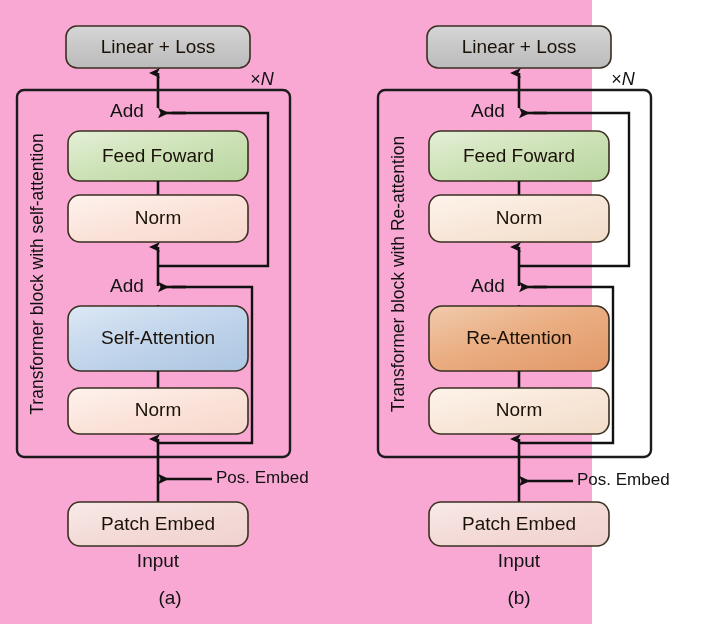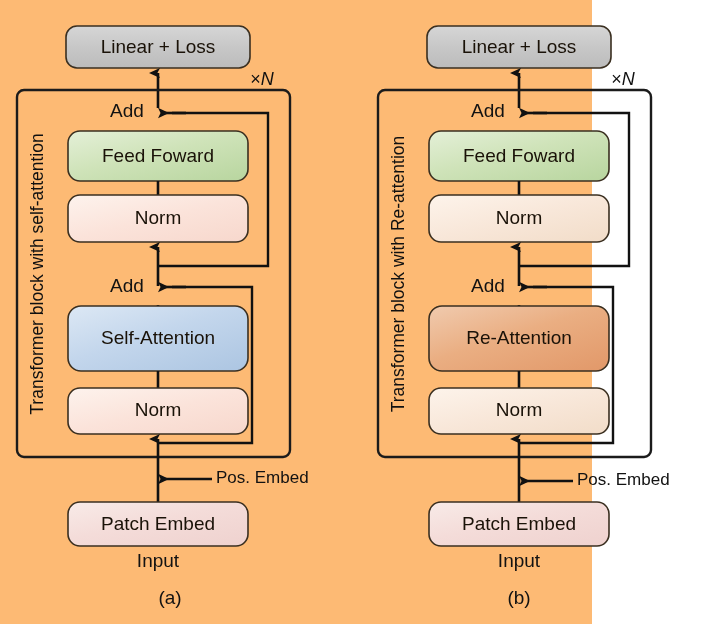--- a/index.html
+++ b/index.html
@@ -10,21 +10,21 @@
   body {
     width: 720px;
     height: 624px;
     font-family: "Liberation Sans", sans-serif;
     overflow: hidden;
   }
   #figure-root {
     position: relative;
     width: 592px;
     height: 624px;
-    background: #fdba74;
+    background: #f9a8d4;
   }
   svg.diagram {
     display: block;
     width: 720px;
     height: 624px;
   }
   .box-label {
     font-family: "Liberation Sans", sans-serif;
     font-size: 19px;
     fill: #1a1208;

